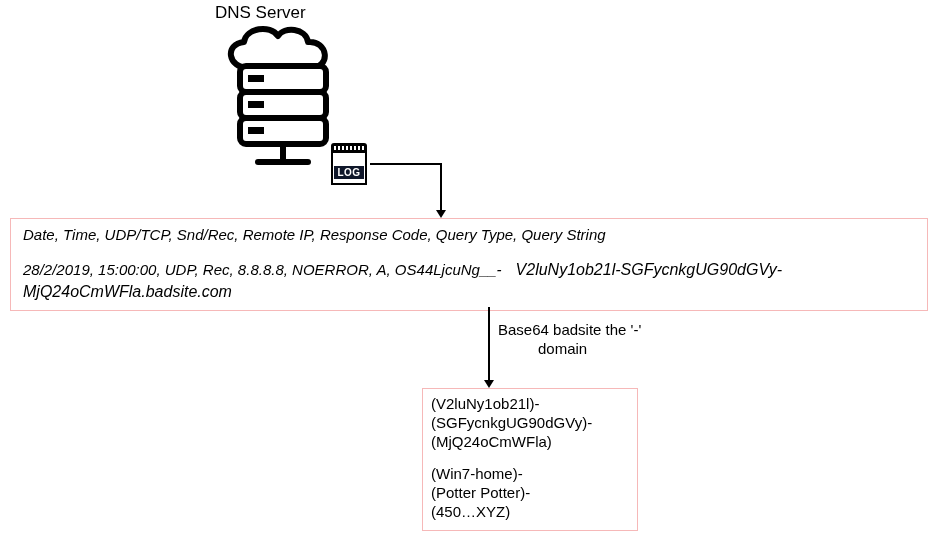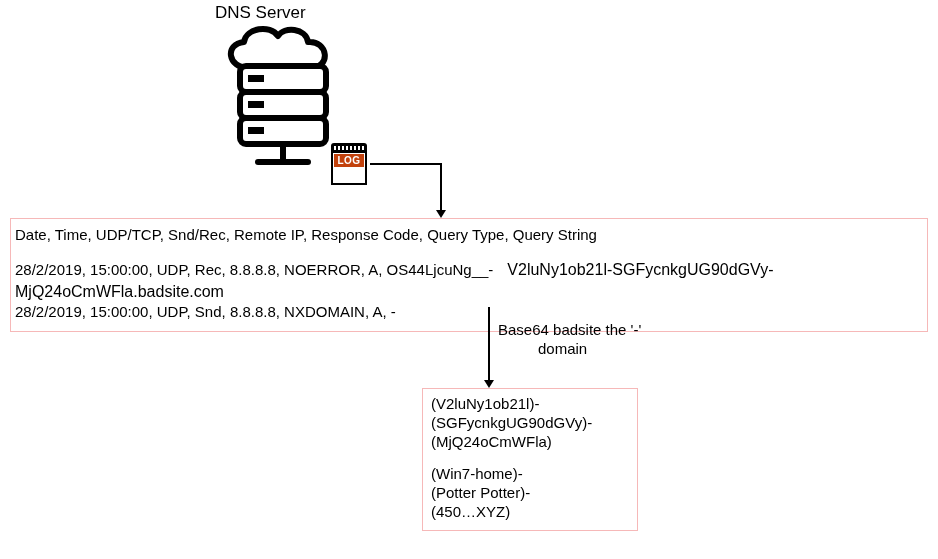--- a/index.html
+++ b/index.html
@@ -45,43 +45,44 @@
   }
   .log-body {
     width: 36px; height: 32px;
     background:#fff;
     border:2px solid #000;
     border-top:none;
     box-sizing:border-box;
     display:flex; align-items:flex-end; justify-content:center;
   }
   .log-label {
-    background:#c2410c; color:#fff;
+    background:#0f172a; color:#fff;
     font-size:10px; font-weight:bold;
-    padding:1px 3px; margin-bottom:16px;
+    padding:1px 3px; margin-bottom:4px;
     letter-spacing:0.5px;
   }
   
   .arrow1-h {
     position:absolute; top:163px; left:370px; width:72px; height:2px; background:#000;
   }
   .arrow1-v {
     position:absolute; top:163px; left:440px; width:2px; height:48px; background:#000;
   }
   .arrow1-head {
     position:absolute; top:210px; left:436px;
     width:0;height:0;border-left:5px solid transparent;border-right:5px solid transparent;border-top:8px solid #000;
   }
   .log-table {
     position:absolute; top:218px; left:10px; width:918px;
     border:1px solid #f6b8b8;
-    padding:6px 8px 8px 4px;
+    padding:6px 8px 8px 12px;
     font-size:15px;
     line-height:1.35;
     box-sizing:border-box;
+    font-style:italic;
   }
   .log-header-row { margin-bottom:14px; }
   .smallq { font-size:16px;margin-left:14px; }
   
   .arrow2-v {
     position:absolute; top:307px; left:488px; width:2px; height:74px; background:#000;
   }
   .arrow2-head {
     position:absolute; top:380px; left:484px;
     width:0;height:0;border-left:5px solid transparent;border-right:5px solid transparent;border-top:8px solid #000;
@@ -137,21 +138,20 @@
 
 <div class="arrow1-h"></div>
 <div class="arrow1-v"></div>
 <div class="arrow1-head"></div>
 
 <div class="log-table">
   <div class="log-header-row">Date, Time, UDP/TCP, Snd/Rec, Remote IP, Response Code, Query Type, Query String</div>
   <div>
     <span>28/2/2019, 15:00:00, UDP, Rec, 8.8.8.8, NOERROR, A, OS44LjcuNg__-</span><span class="smallq">V2luNy1ob21l-SGFycnkgUG90dGVy-MjQ24oCmWFla.badsite.com</span>
   </div>
-  <div>28/2/2019, 15:00:00, UDP, Snd, 8.8.8.8, NXDOMAIN, A, -</div>
 </div>
 
 <div class="arrow2-v"></div>
 <div class="arrow2-head"></div>
 <div class="arrow2-label">
   <div>Base64 badsite the '-'</div>
   <div style="padding-left:40px;">domain</div>
 </div>
 
 <div class="decode-box">

